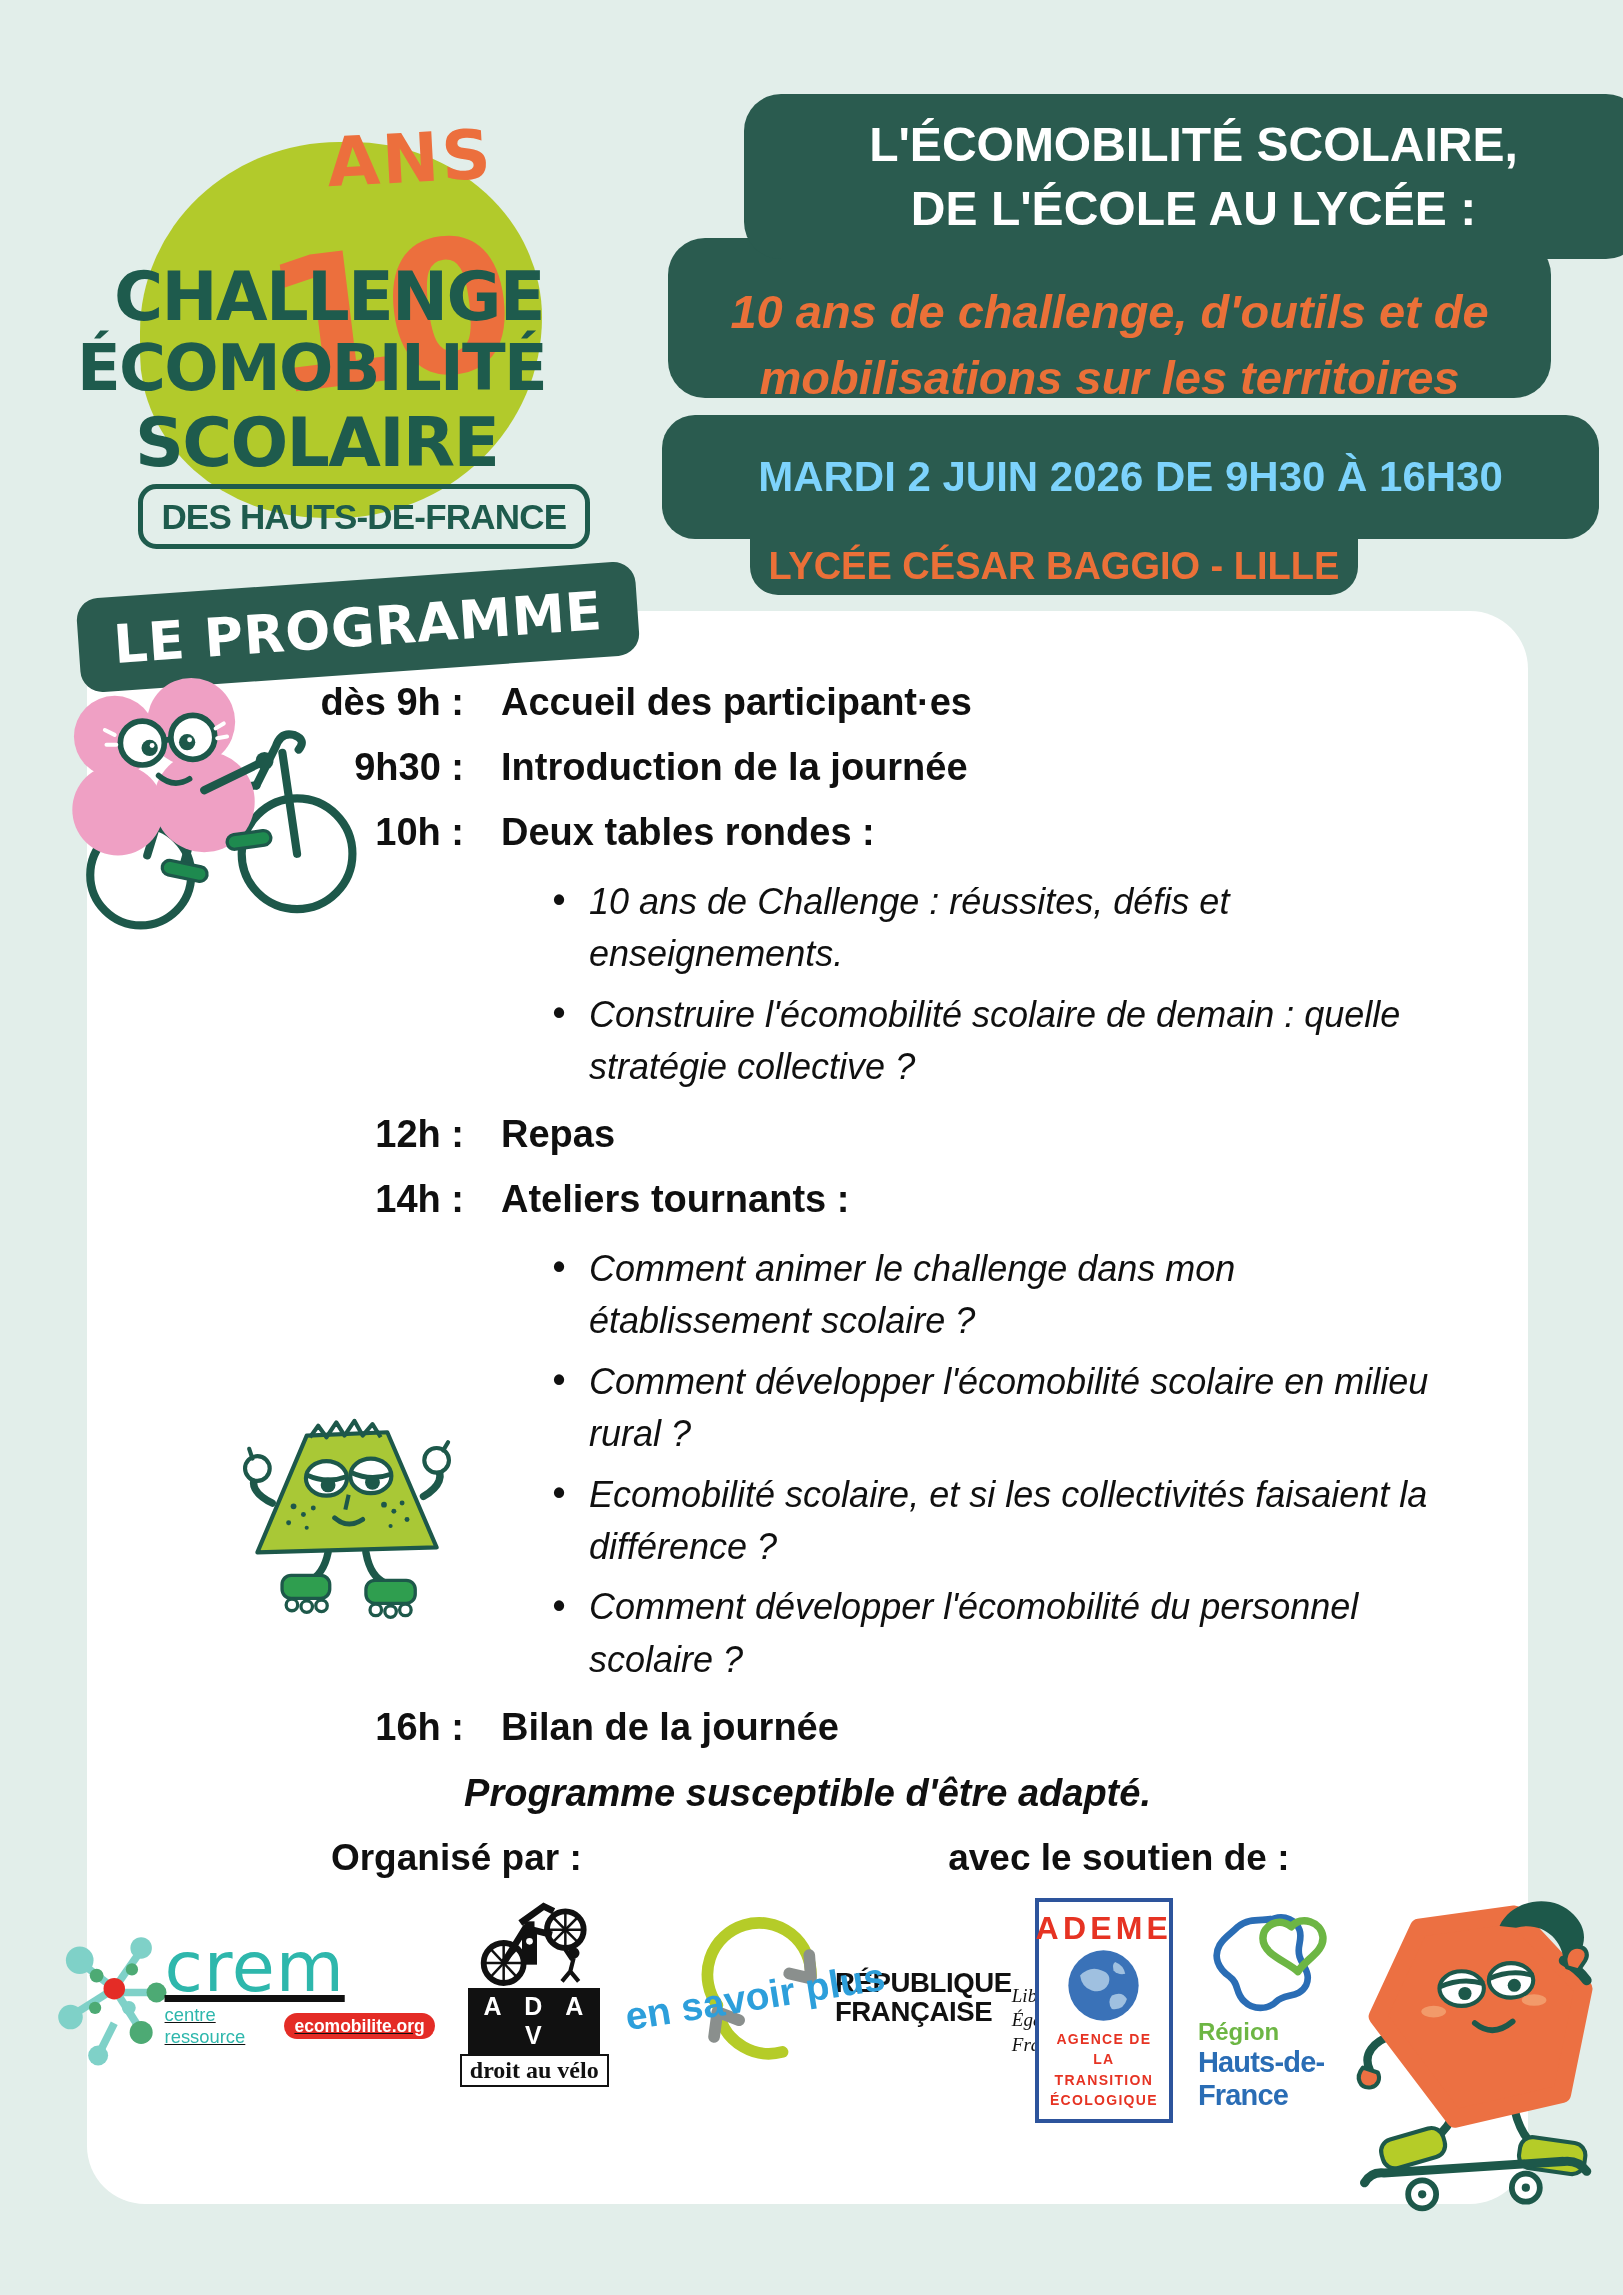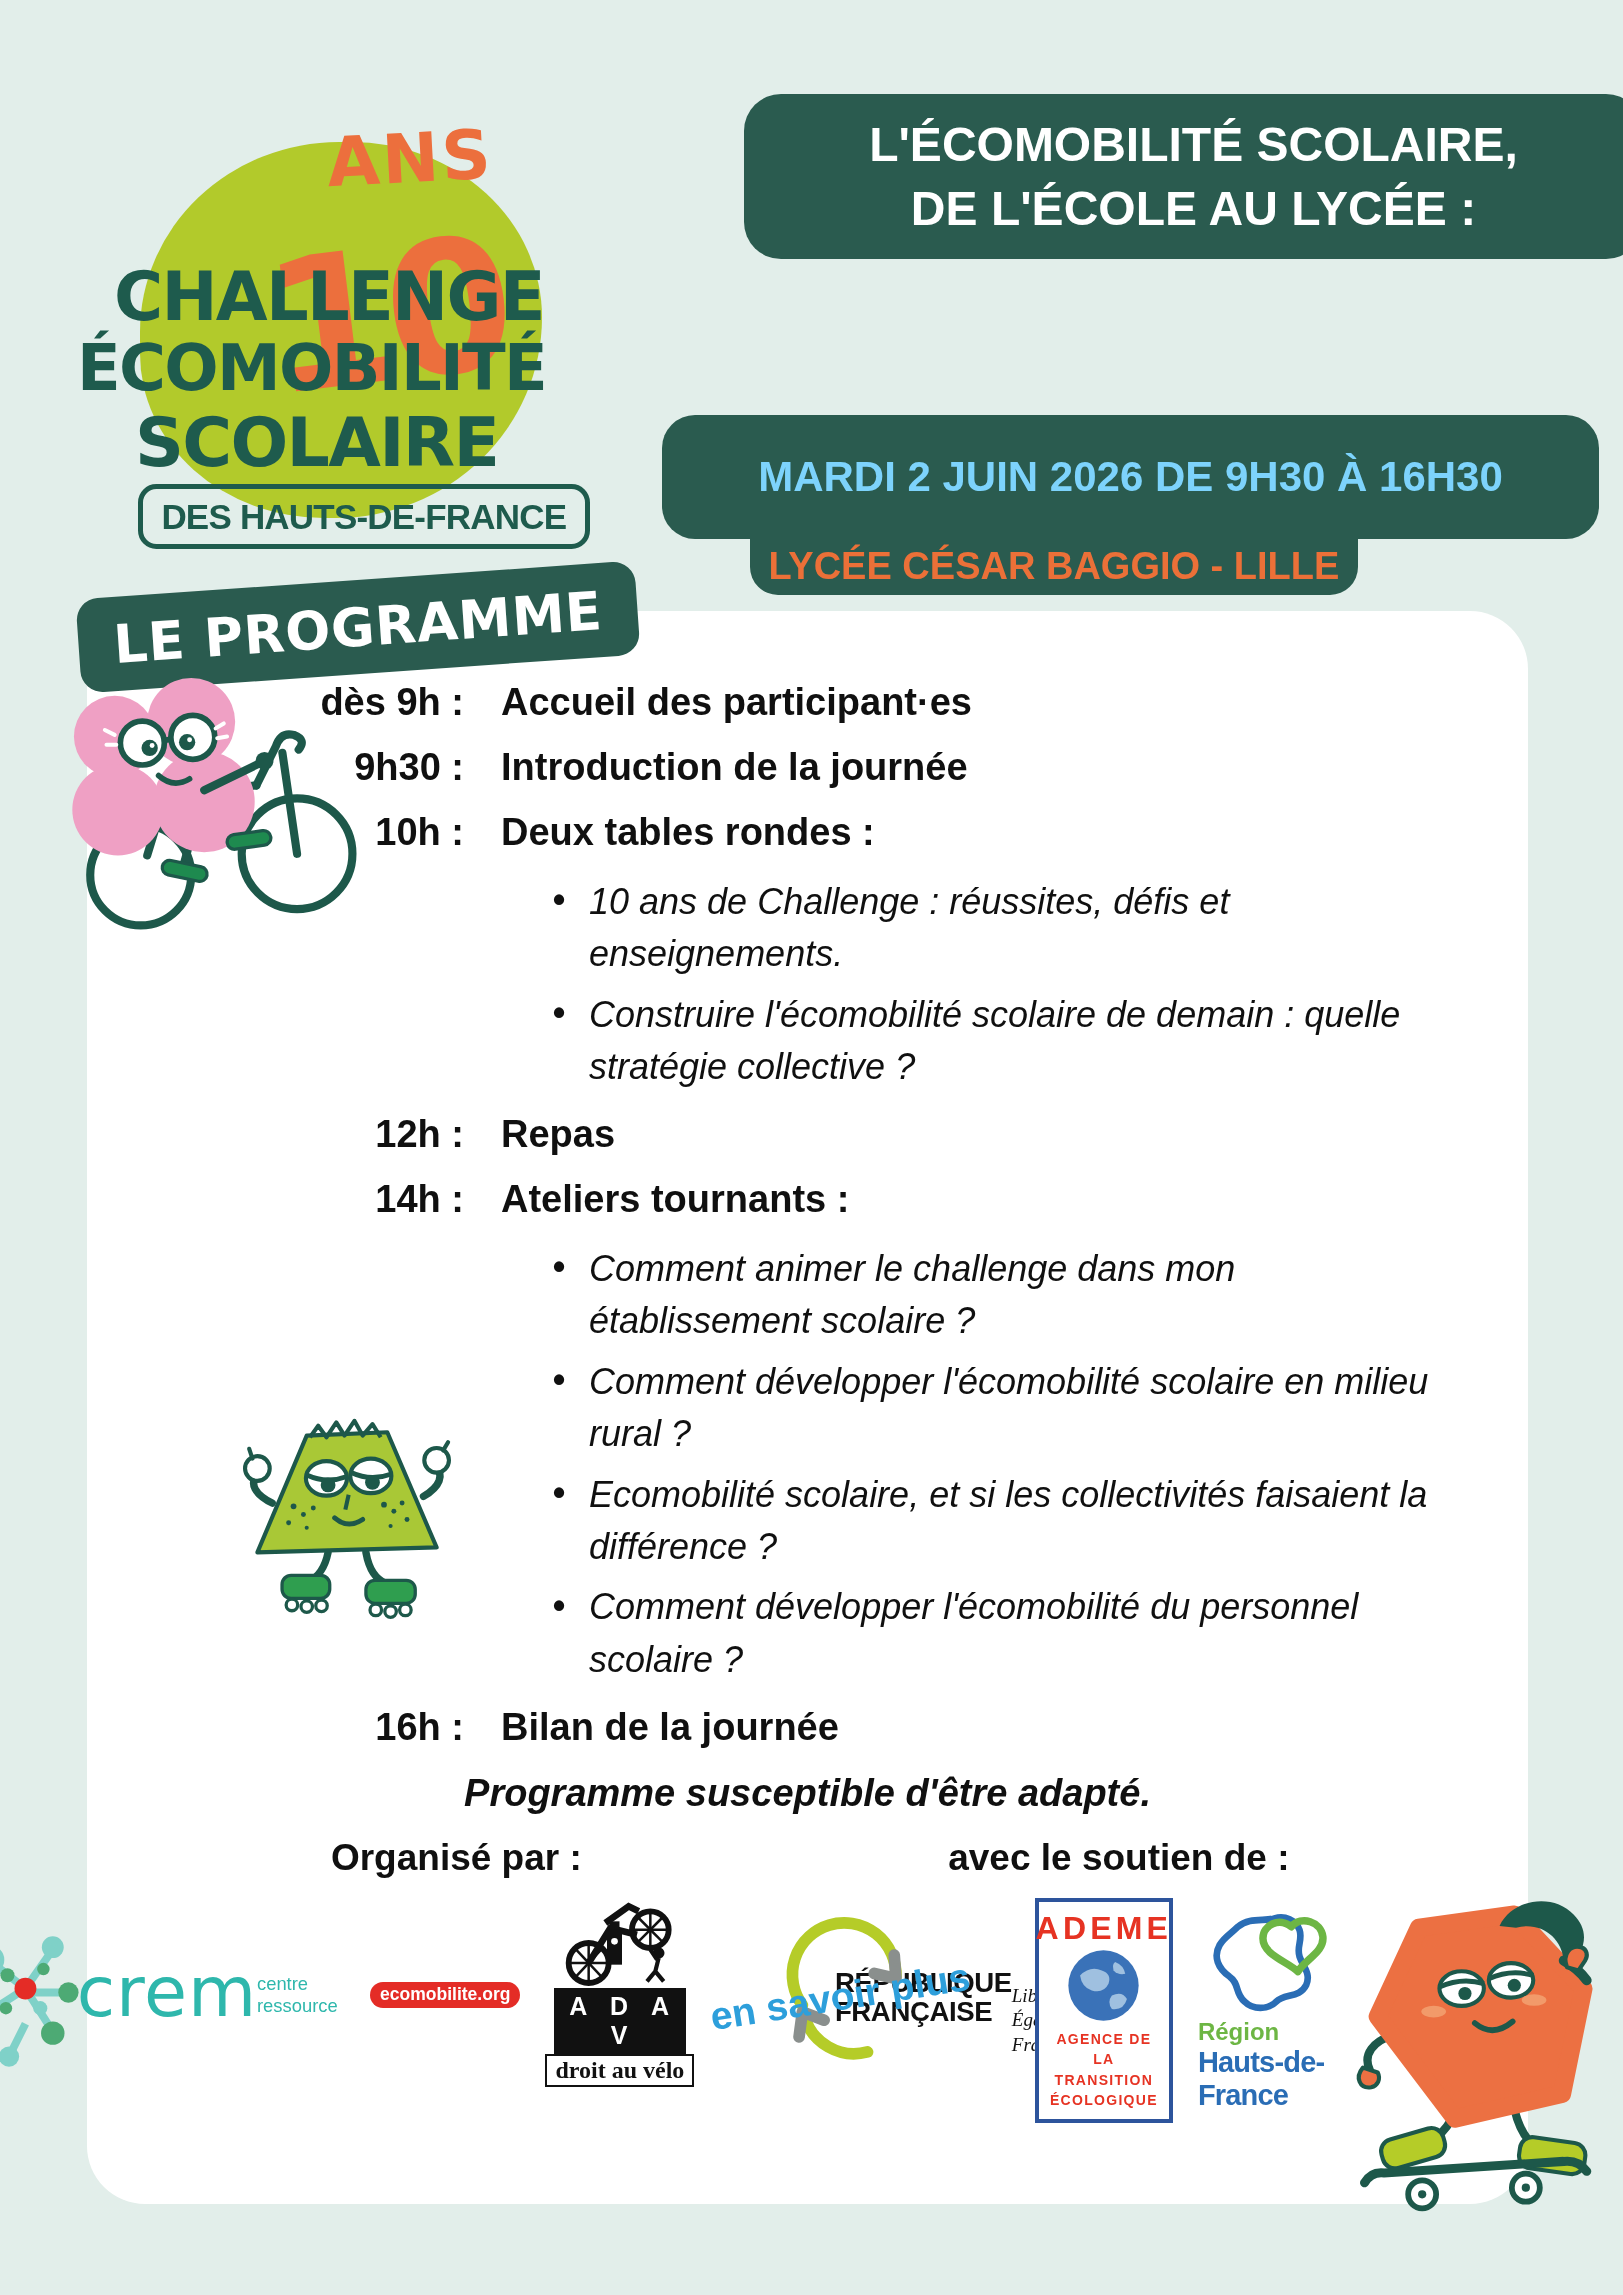--- a/index.html
+++ b/index.html
@@ -55,21 +55,21 @@
   
   .footer{display:flex;margin-top:22px;}
   .fcol{display:flex;flex-direction:column;align-items:center;}
   .fcol.left{width:47%;}
   .fcol.right{width:53%;}
   .fhead{font-size:37px;font-weight:700;}
   .logorow{display:flex;align-items:center;gap:25px;margin-top:18.4px;}
 
   
   .crem{display:flex;align-items:center;}
-  .crem-text{margin-left:-15px;display:flex;flex-direction:row;}
+  .crem-text{margin-left:-15px;display:flex;flex-direction:column;text-decoration:underline;}
   .crem-name{color:#2eb7ac;font-size:70px;line-height:.9;font-family:"DejaVu Sans",sans-serif;font-weight:400;letter-spacing:0.8px;}
   .crem-sub{display:flex;align-items:center;gap:6.7px;margin-top:5px;}
   .crem-tag{color:#2eb7ac;font-size:18.4px;font-weight:400;}
   .crem-pill{background:#e42c26;color:#fff;font-size:17.5px;font-weight:700;border-radius:13.4px;padding:2.5px 10px;}
 
   
   .adav{display:flex;flex-direction:column;align-items:center;}
   .adav-bar{background:#111;color:#fff;font-weight:700;letter-spacing:8.4px;font-size:25px;
             padding:4.2px 6.7px 4.2px 13.4px;text-align:center;width:132px;box-sizing:border-box;}
   .adav-sub{border:2.5px solid #111;color:#111;font-weight:700;font-size:24px;padding:0.8px 6.7px;
@@ -116,20 +116,24 @@
   <div>
     <div class="blob"></div>
     <div class="ten">10</div>
     <div class="ans">ANS</div>
     <div class="brush lt1">CHALLENGE</div>
     <div class="brush lt2">ÉCOMOBILITÉ</div>
     <div class="brush lt3">SCOLAIRE</div>
     <div class="region-badge">DES HAUTS-DE-FRANCE</div>
   </div>
 
+  <div class="hblock hblockB">
+    <div style="margin-top:53px;">10 ans de challenge, d'outils et de</div>
+    <div>mobilisations sur les territoires</div>
+  </div>
   <div class="hblock hblockA">
     <div>L'ÉCOMOBILITÉ SCOLAIRE,</div>
     <div>DE L'ÉCOLE AU LYCÉE :</div>
   </div>
   <div class="hblock dateB">LYCÉE CÉSAR BAGGIO - LILLE</div>
   <div class="hblock dateA">MARDI 2 JUIN 2026 DE 9H30 À 16H30</div>
 
   <div class="badge-programme">LE PROGRAMME</div>
 
   <div class="card">

